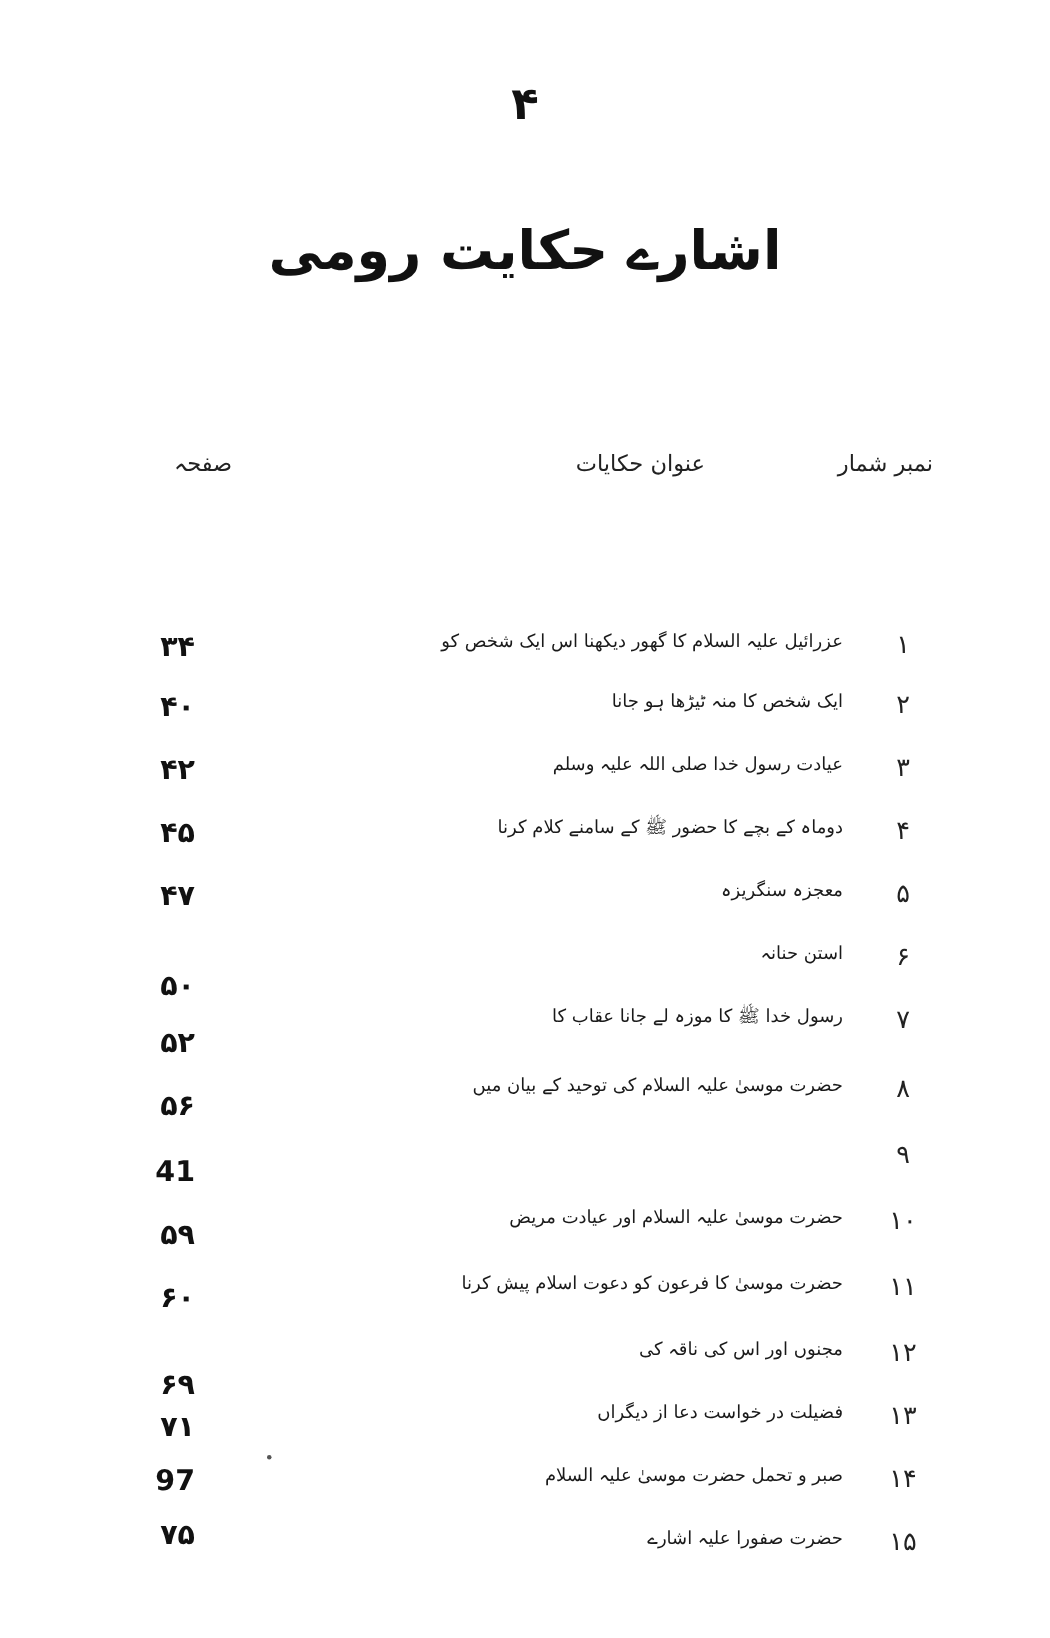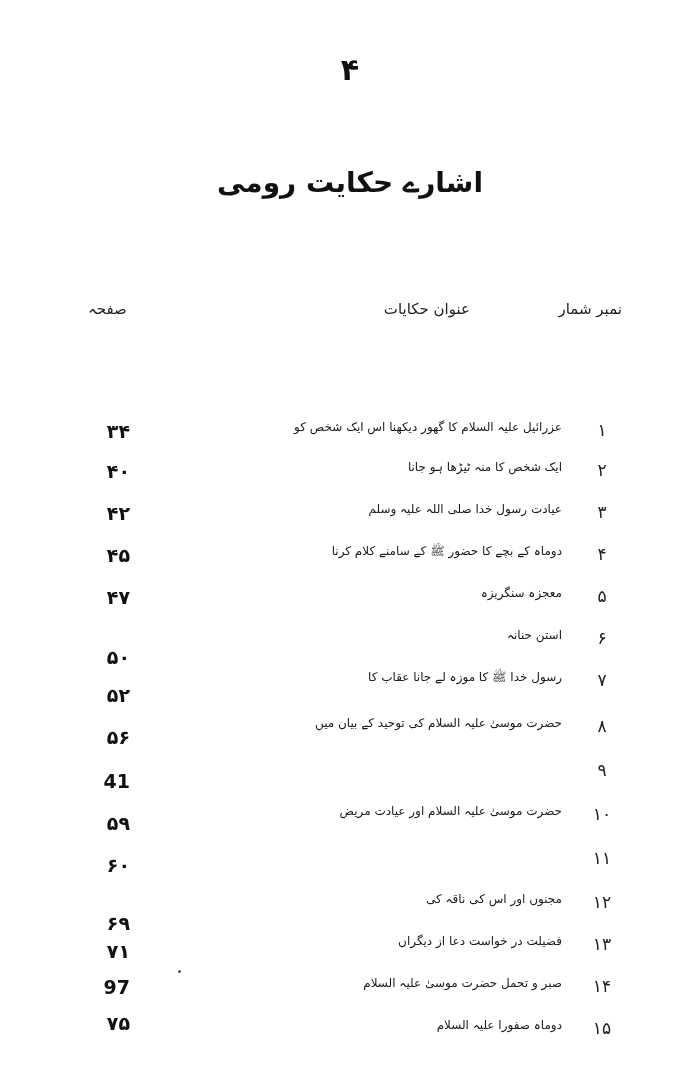--- a/index.html
+++ b/index.html
@@ -9,25 +9,25 @@
     font-family: "DejaVu Sans", sans-serif;
     color: #1a1a1a;
     position: relative;
   }
   .page { position: absolute; inset: 0; }
   .page-number {
     position: absolute; top: 52px; left: 0; width: 700px; text-align: center;
     font-size: 30px; font-weight: bold; color: #111;
   }
   .title {
-    position: absolute; top: 166px; left: 0; width: 700px; text-align: center;
-    font-size: 28px; font-weight: bold; direction: rtl; color: #111;
+    position: absolute; top: 146px; left: 0; width: 700px; text-align: center;
+    font-size: 36px; font-weight: bold; direction: rtl; color: #111;
   }
   .headers { position: absolute; top: 300px; left: 0; width: 700px; height: 30px; direction: rtl; }
-  .hdr { position: absolute; font-size: 15px; color: #222; }
+  .hdr { position: absolute; font-size: 15px; color: #222; margin-left: 28px; }
   .hdr-sno { right: 78px; }
   .hdr-title { right: 230px; }
   .hdr-page { left: 88px; }
   .rows { position: absolute; top: 420px; left: 0; width: 700px; }
   .row { position: absolute; left: 0; width: 700px; height: 34px; direction: rtl; }
   .cell-sno { position: absolute; right: 78px; width: 40px; text-align: center; font-size: 17px; color: #222; }
   .cell-title { position: absolute; right: 138px; font-size: 12px; color: #1a1a1a; white-space: nowrap; }
   .cell-page { position: absolute; left: 80px; width: 50px; text-align: right; font-size: 19px; font-weight: bold; color: #111; direction: rtl; }
   .speck { position: absolute; width: 3px; height: 3px; background: #555; border-radius: 50%; }
 </style>
@@ -89,38 +89,39 @@
       <span class="cell-sno">۹</span>
       <span class="cell-page" style="top:10px">41</span>
     </div>
     <div class="row" style="top:384px">
       <span class="cell-sno">۱۰</span>
       <span class="cell-title">حضرت موسیٰ علیہ السلام اور عیادت مریض</span>
       <span class="cell-page" style="top:8px">۵۹</span>
     </div>
     <div class="row" style="top:428px">
       <span class="cell-sno">۱۱</span>
+      <span class="cell-title">حضرت موسیٰ کا فرعون کو دعوت اسلام پیش کرنا</span>
       <span class="cell-page" style="top:6px">۶۰</span>
     </div>
     <div class="row" style="top:472px">
       <span class="cell-sno">۱۲</span>
       <span class="cell-title">مجنوں اور اس کی ناقہ کی</span>
       <span class="cell-page" style="top:20px">۶۹</span>
     </div>
     <div class="row" style="top:514px">
       <span class="cell-sno">۱۳</span>
       <span class="cell-title">فضیلت در خواست دعا از دیگراں</span>
       <span class="cell-page" style="top:6px">۷۱</span>
     </div>
     <div class="row" style="top:556px">
       <span class="cell-sno">۱۴</span>
       <span class="cell-title">صبر و تحمل حضرت موسیٰ علیہ السلام</span>
       <span class="cell-page" style="top:0px">97</span>
     </div>
     <div class="row" style="top:598px">
       <span class="cell-sno">۱۵</span>
-      <span class="cell-title">دوماہ صفورا علیہ السلام</span>
+      <span class="cell-title">حضرت صفورا علیہ اشارے</span>
       <span class="cell-page" style="top:-6px">۷۵</span>
     </div>
   </div>
 
   <span class="speck" style="top:970px; left:178px"></span>
 </div>
 
 </body></html>

